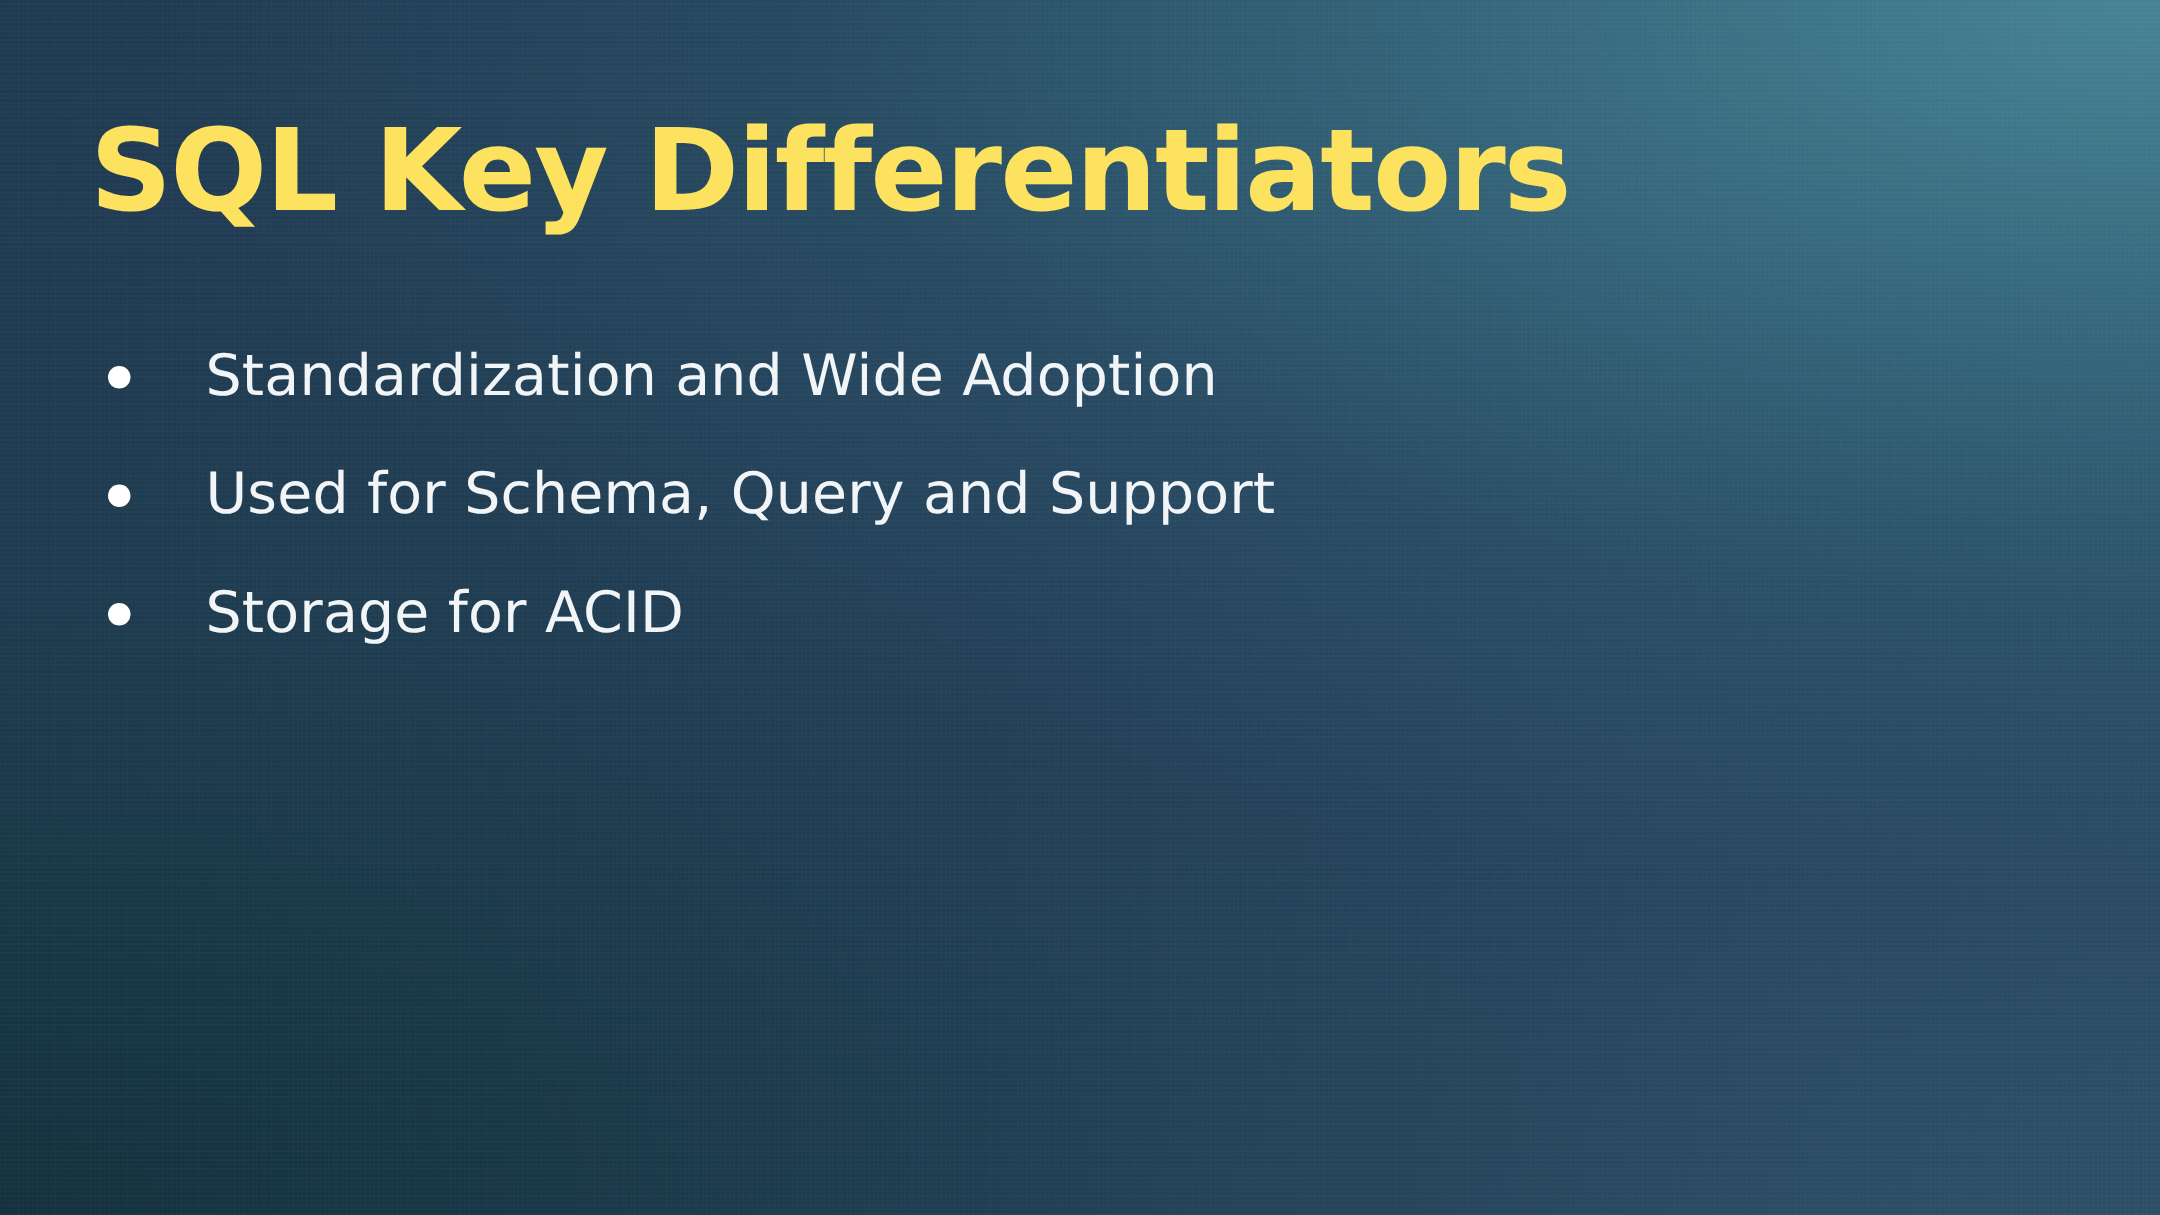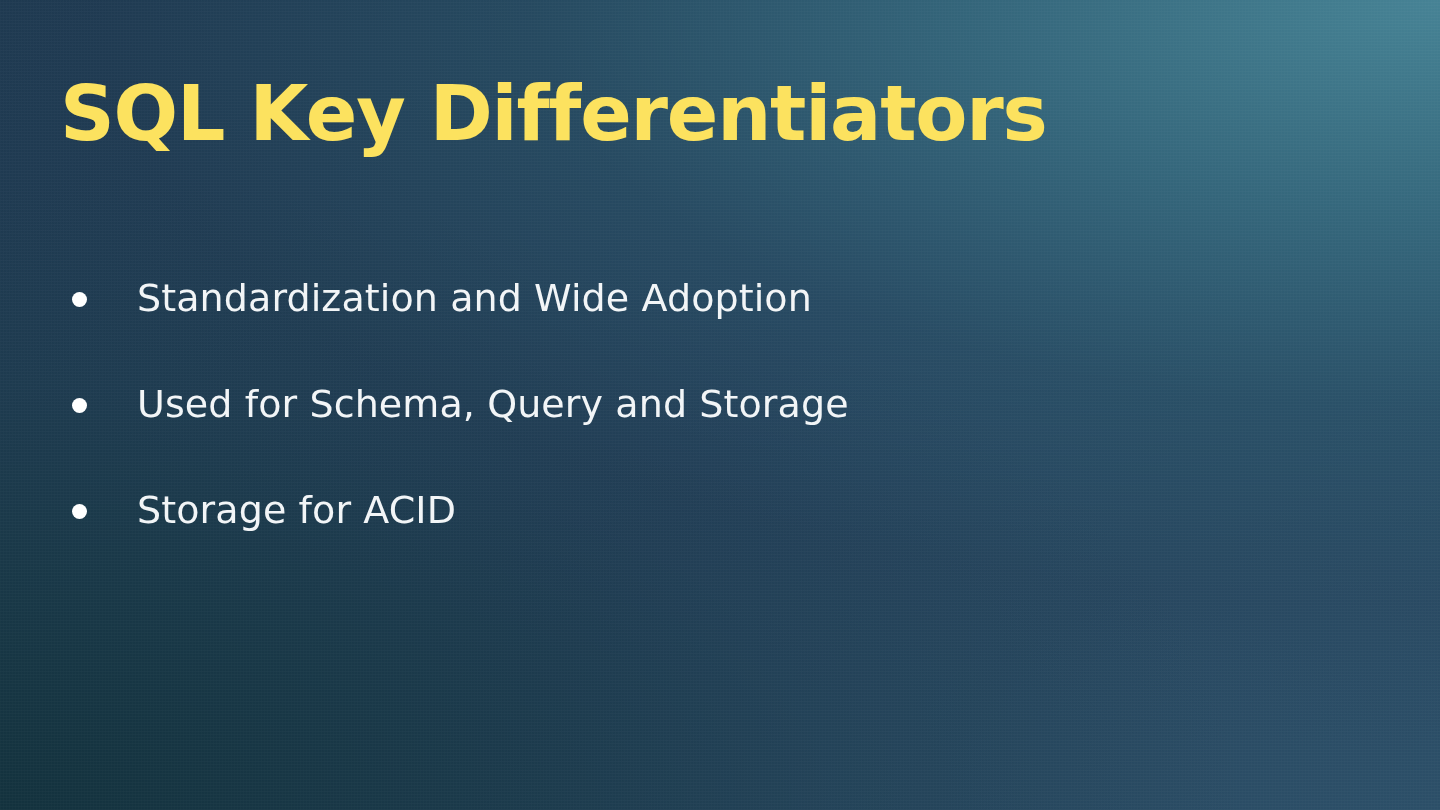--- a/index.html
+++ b/index.html
@@ -76,21 +76,20 @@
     list-style: none;
     margin: 0;
     padding: 0;
   }
 
   .bullet-row {
     display: flex;
     align-items: center;
     height: 58px;
     margin-bottom: 21px;
-    margin-top: 48px;
   }
 
   .bullet-dot {
     flex: 0 0 auto;
     width: 15px;
     height: 15px;
     border-radius: 50%;
     background: #ffffff;
     margin-left: 12px;
     margin-right: 50px;
@@ -117,21 +116,21 @@
 
   <ul id="bullet-list">
 
     <li class="bullet-row">
       <span class="bullet-dot"></span>
       <span class="bullet-text">Standardization and Wide Adoption</span>
     </li>
 
     <li class="bullet-row">
       <span class="bullet-dot"></span>
-      <span class="bullet-text">Used for Schema, Query and Storage</span>
+      <span class="bullet-text">Used for Schema, Query and Support</span>
     </li>
 
     <li class="bullet-row">
       <span class="bullet-dot"></span>
       <span class="bullet-text">Storage for ACID</span>
     </li>
 
   </ul>
 
 </div>

